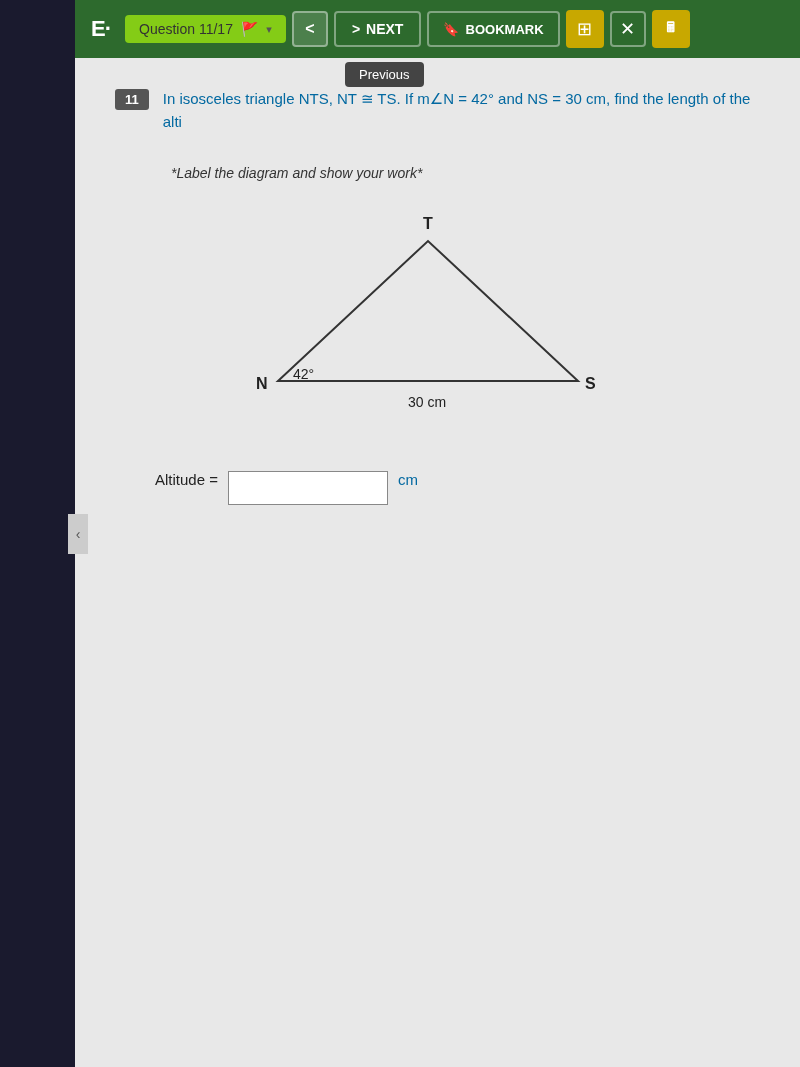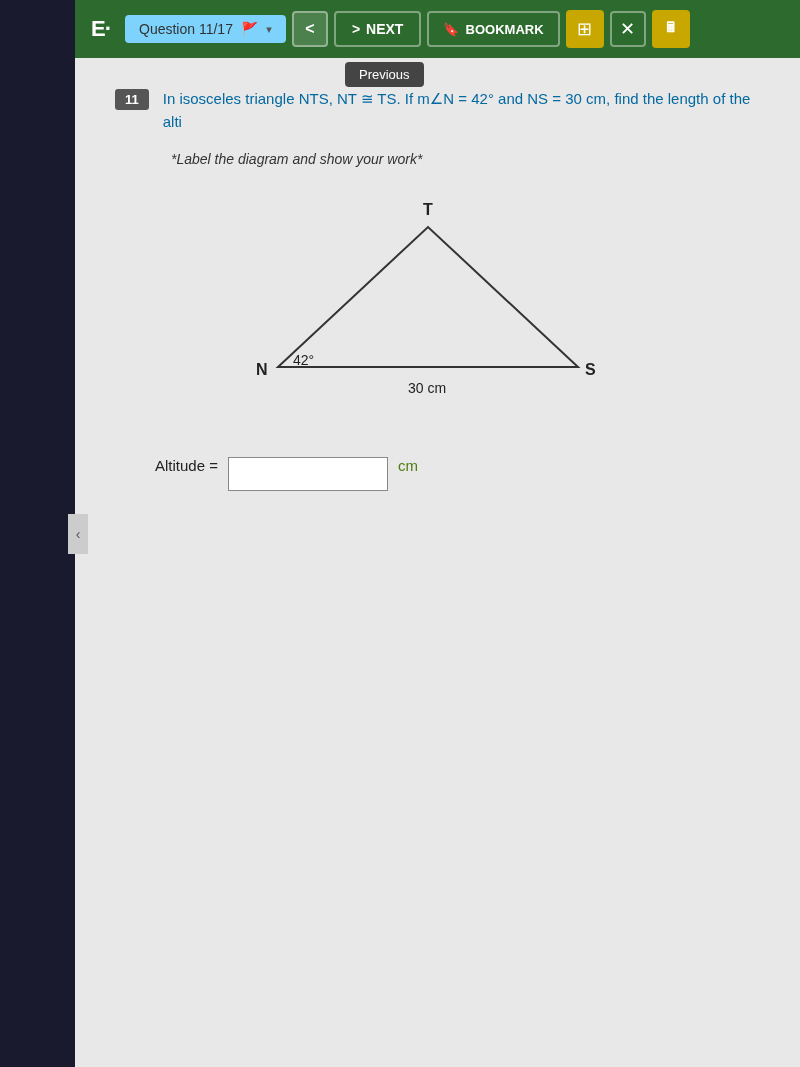--- a/index.html
+++ b/index.html
@@ -50,21 +50,21 @@
     .toolbar-logo {
       background: #2d6a2d;
       color: white;
       font-size: 22px;
       font-weight: bold;
       padding: 4px 8px;
       letter-spacing: -1px;
     }
 
     .question-label {
-      background: #7dd3fc;
+      background: #84cc16;
       color: #333;
       padding: 6px 14px;
       border-radius: 4px;
       font-size: 14px;
       font-weight: 500;
       display: flex;
       align-items: center;
       gap: 8px;
       min-width: 130px;
     }
@@ -208,21 +208,21 @@
       justify-content: center;
       cursor: pointer;
       font-size: 14px;
       z-index: 5;
     }
 
     .question-header {
       display: flex;
       align-items: flex-start;
       gap: 14px;
-      margin-bottom: 18px;
+      margin-bottom: 32px;
     }
 
     .question-number-badge {
       background: #555;
       color: white;
       font-size: 13px;
       font-weight: bold;
       padding: 3px 10px;
       border-radius: 3px;
       flex-shrink: 0;
@@ -276,21 +276,21 @@
       background: white;
       width: 160px;
       height: 34px;
       font-size: 14px;
       padding: 4px 8px;
       outline: none;
     }
 
     .unit-label {
       font-size: 15px;
-      color: #4d7c0f;
+      color: #0369a1;
     }
   </style>
 </head>
 <body>
 
 <div class="left-sidebar"></div>
 
 <div class="collapse-arrow">
   <span>‹</span>
 </div>

